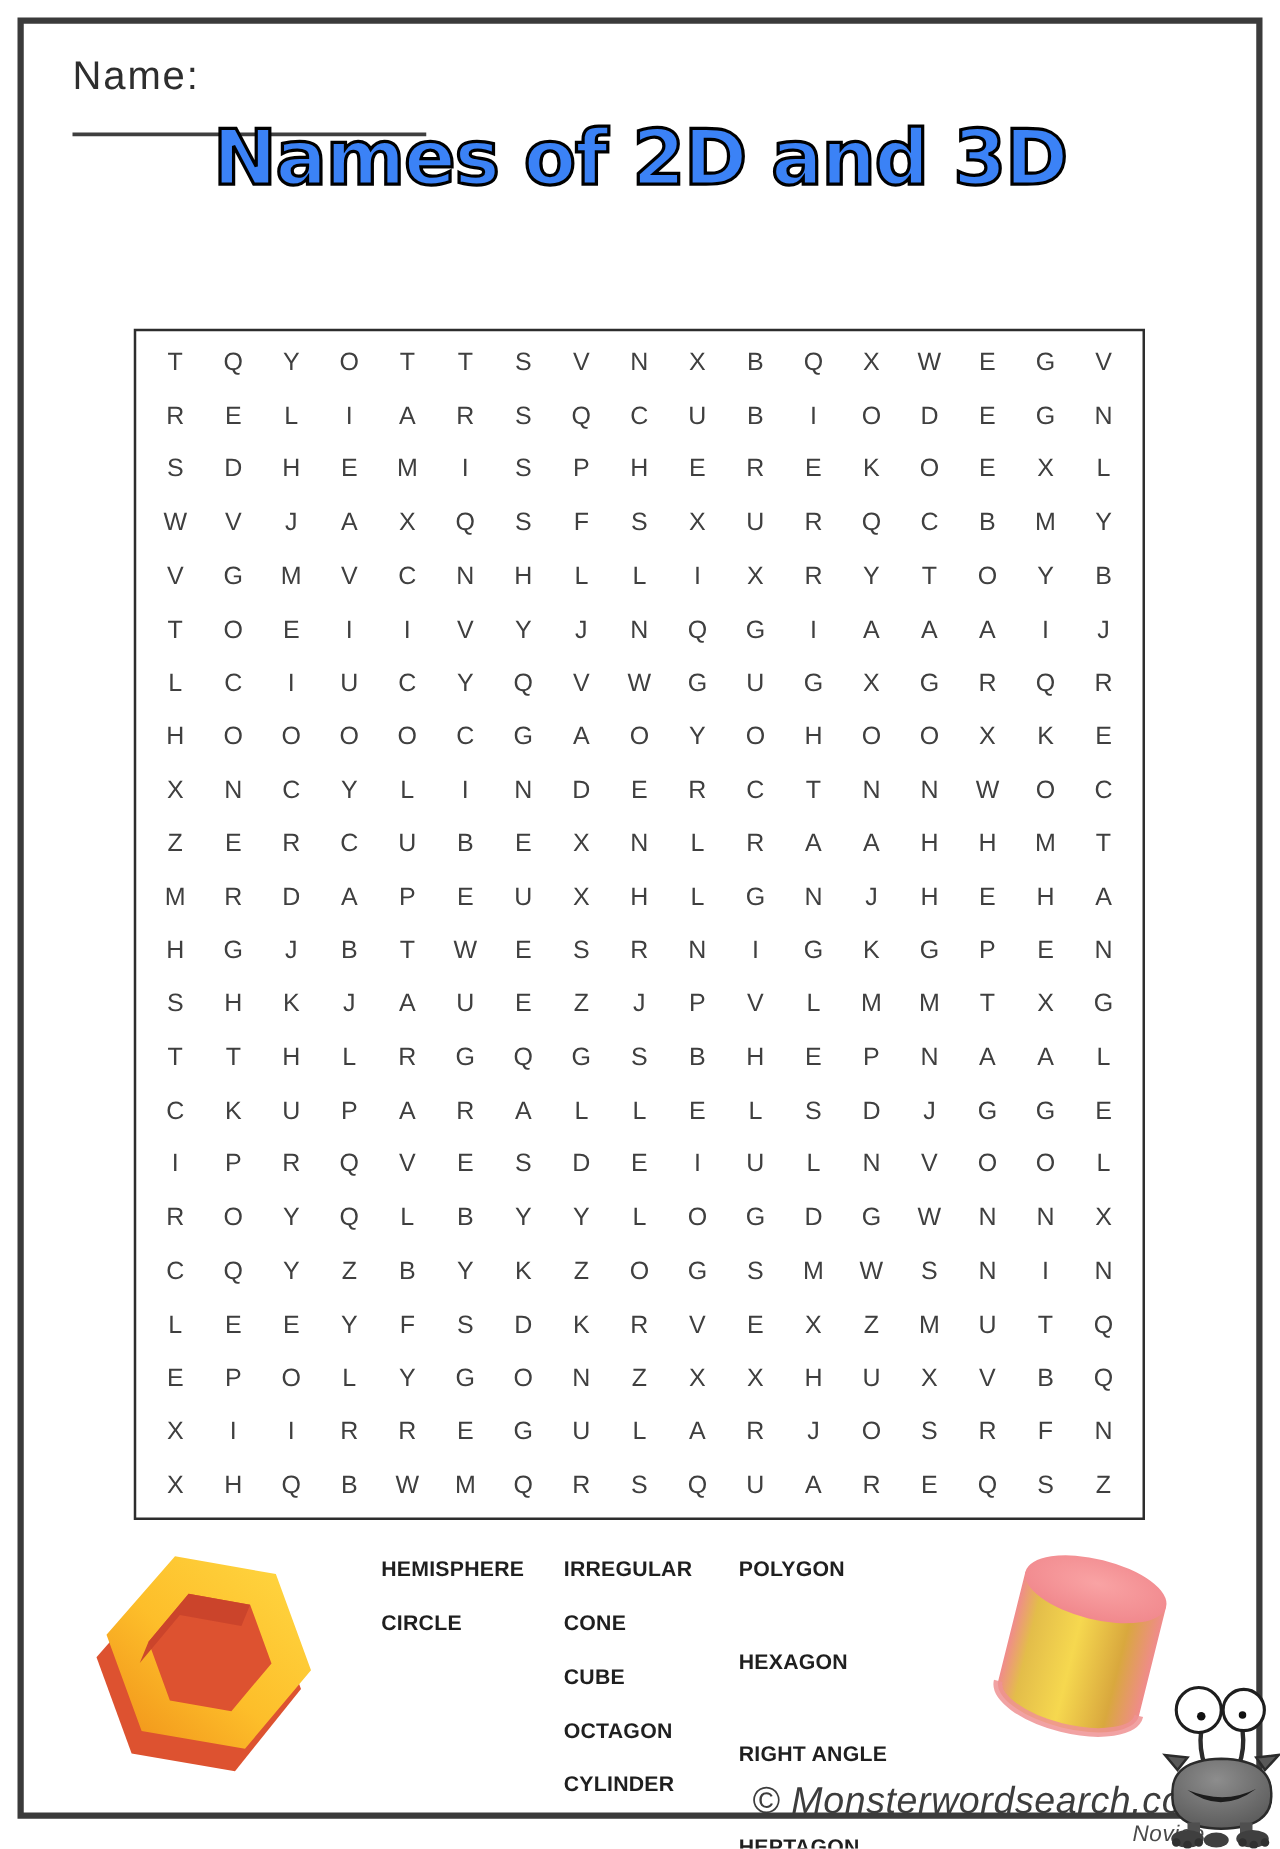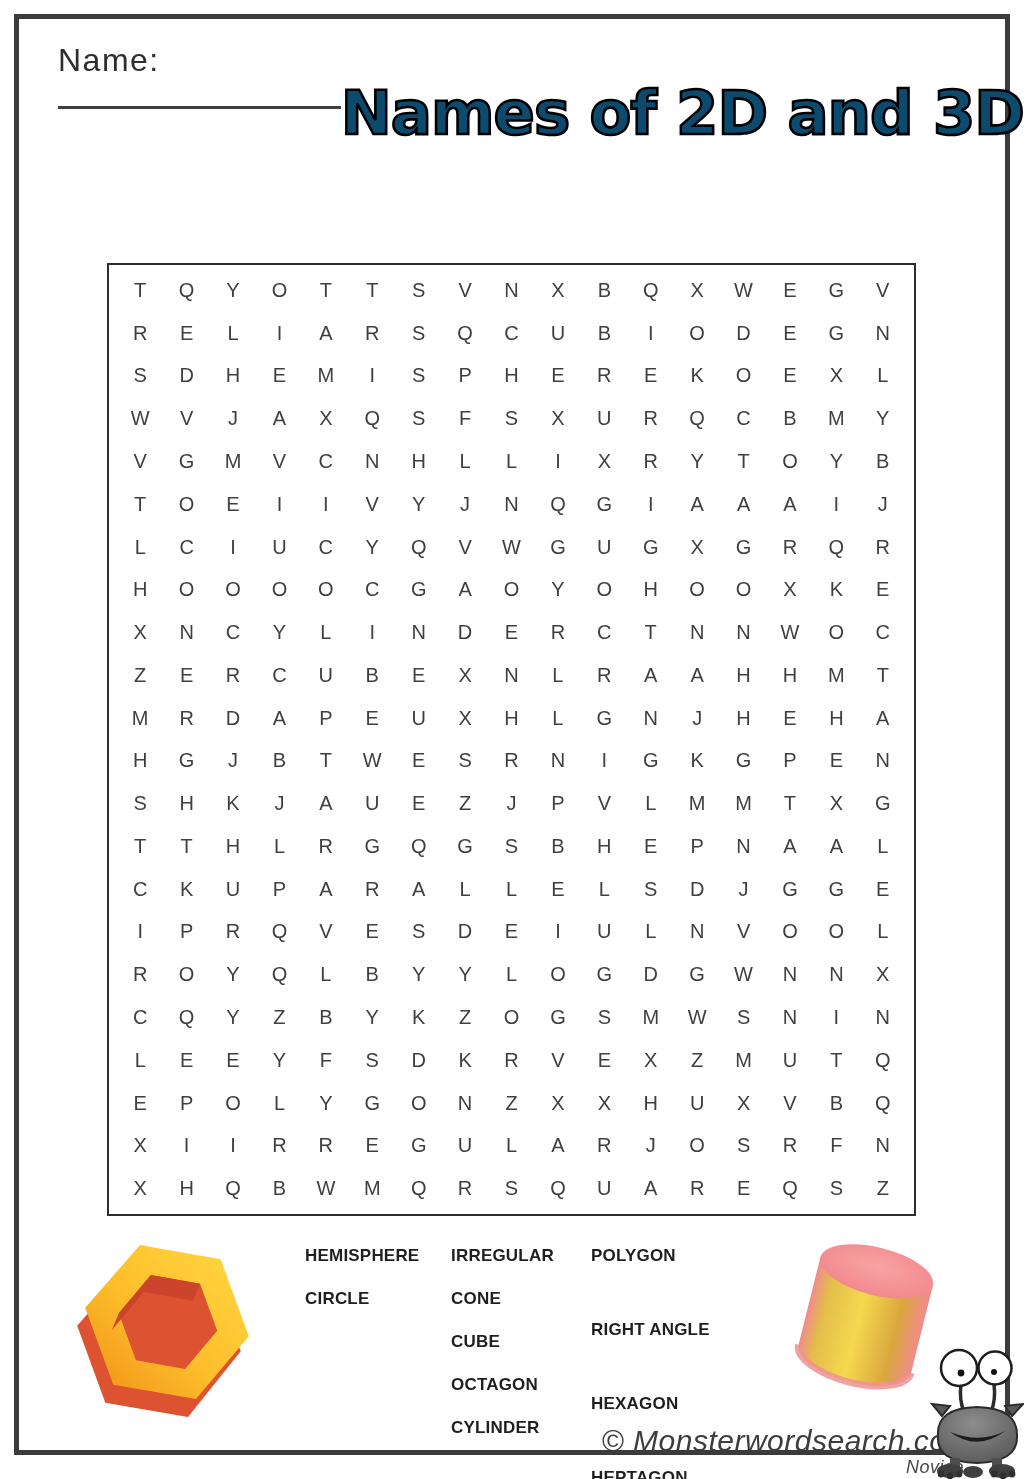--- a/index.html
+++ b/index.html
@@ -14,22 +14,22 @@
   }
   .name-row {
     position:absolute; left:48px; top:42px; display:flex; align-items:baseline;
     font-size:32px; color:#2e2e2e; letter-spacing:1.5px; z-index:2;flex-direction:column;
   }
   .name-line {
     display:inline-block; width:283px; border-bottom:3px solid #3f3f3f;
     margin-left:10px; height:30px;
   }
   .title {
-    position:absolute; left:0; top:66px; width:100%; text-align:right;
-    font-family:"DejaVu Sans", sans-serif; font-weight:bold; color:#0c4a6e;
+    position:absolute; left:0; top:80px; width:100%; text-align:center;
+    font-family:"DejaVu Sans", sans-serif; font-weight:bold; color:#3b82f6;
     font-size:61px; line-height:94px; letter-spacing:-1px;
     -webkit-text-stroke:2.6px #000; z-index:2;
   }
   .grid-box {
     position:absolute; left:107px; top:263px; width:809px; height:953px;
     border:2px solid #2d2d2d; background:#fff;
     display:grid; grid-template-columns:repeat(17,1fr); grid-template-rows:repeat(22,1fr);
     padding:4px 8px; z-index:2;
   }
   .cell {
@@ -462,22 +462,22 @@
       </div>
       <div class="word-col">
         <div class="word">IRREGULAR</div>
         <div class="word">CONE</div>
         <div class="word">CUBE</div>
         <div class="word">OCTAGON</div>
         <div class="word">CYLINDER</div>
       </div>
       <div class="word-col">
         <div class="word">POLYGON</div>
+        <div class="word">HEXAGON</div>
         <div class="word">RIGHT ANGLE</div>
-        <div class="word">HEXAGON</div>
         <div class="word">HEPTAGON</div>
       </div>
     </div>
 
   <svg class="shape shape-hex" width="226" height="182" viewBox="0 0 226 182">
     <defs>
       <linearGradient id="hexTop" x1="1" y1="0" x2="0" y2="1">
         <stop offset="0" stop-color="#ffd943"></stop>
         <stop offset="0.55" stop-color="#fdbe2a"></stop>
         <stop offset="1" stop-color="#ef8d18"></stop>

